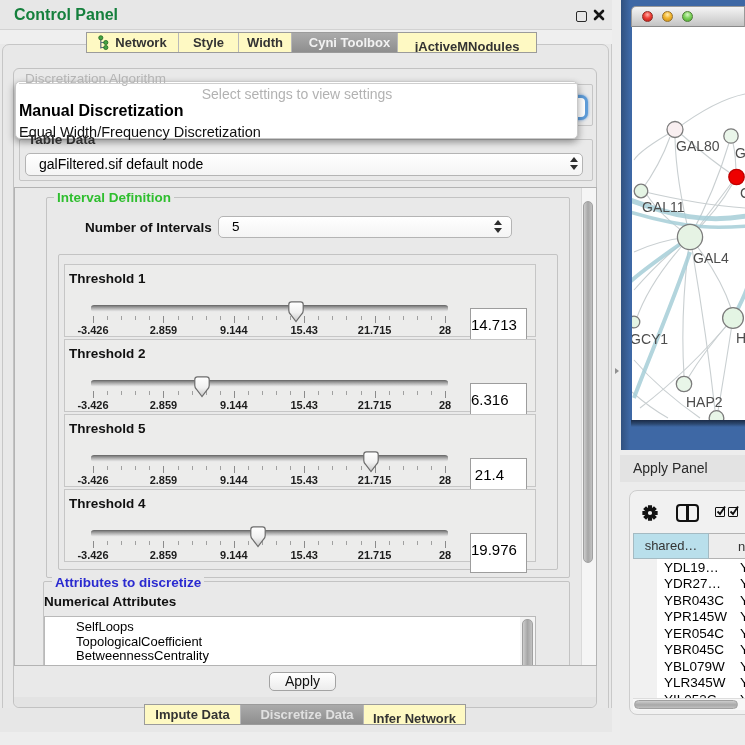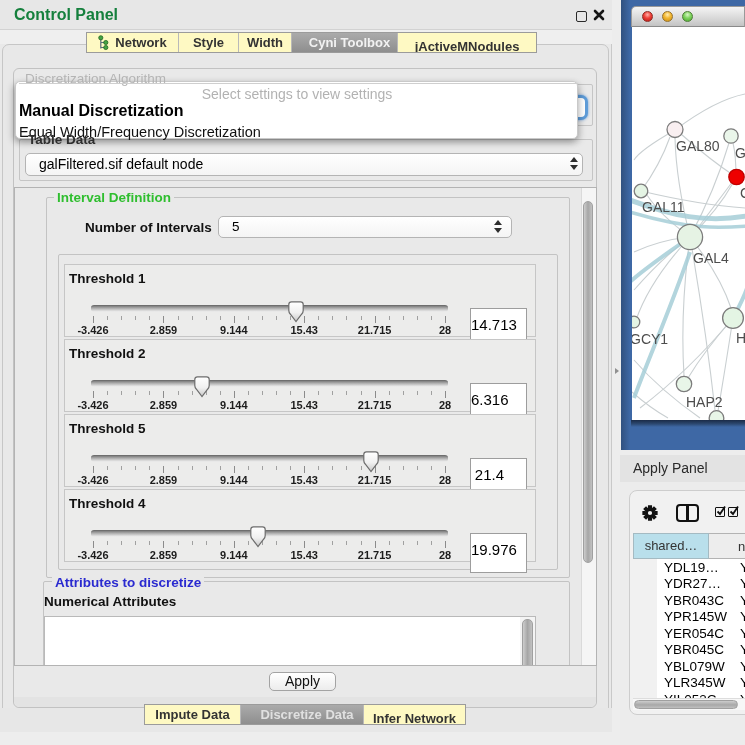--- a/index.html
+++ b/index.html
@@ -264,20 +264,21 @@
               <stop offset="1" stop-color="#c8c8c8"></stop>
             </linearGradient>
           </defs>
         </svg></div>
 <div class="vbox">19.976</div>
 </div>
 <div class="a" style="left:28px;top:393px;width:527px;height:126px;border:1px solid #c3c3c3;border-radius:2px;"></div>
 <div class="gt" style="left:37px;top:387px;font-size:13.5px;color:#2a2ad0;">Attributes to discretize</div>
 <div class="a" style="left:29px;top:406px;font-size:13.5px;font-weight:bold;color:#111;">Numerical Attributes</div>
 <div class="a" style="left:29px;top:428px;width:492px;height:60px;background:#fff;border:1px solid #b9b9b9;"></div>
+<div class="a" style="left:61px;top:432px;font-size:13px;color:#000;line-height:14.6px;">SelfLoops<br>TopologicalCoefficient<br>BetweennessCentrality</div>
 <div class="a" style="left:505px;top:429px;width:15px;height:58px;background:#f4f4f4;"></div>
 <div class="a" style="left:507px;top:431px;width:11px;height:54px;border-radius:5px;background:linear-gradient(90deg,#cdcdcd,#a6a6a6 50%,#c2c2c2);border:1px solid #a0a0a0;"></div>
 </div>
 <div class="a" style="left:269px;top:672px;width:67px;height:19px;background:linear-gradient(180deg,#ffffff,#ececec);border:1px solid #a3a3a3;border-radius:5px;text-align:center;font-size:14px;line-height:17px;color:#111;">Apply</div>
 <div class="a" style="left:0;top:708px;width:612px;height:24px;background:#e7e7e7;"></div>
 <div class="seg" style="left:144px;top:704px;width:322px;height:21px;">
     <div style="width:96px;">Impute Data</div>
     <div class="sel" style="width:123px;color:#e0e0e0;">Discretize Data</div>
     <div style="width:101px;">Infer Network</div>
   </div>

